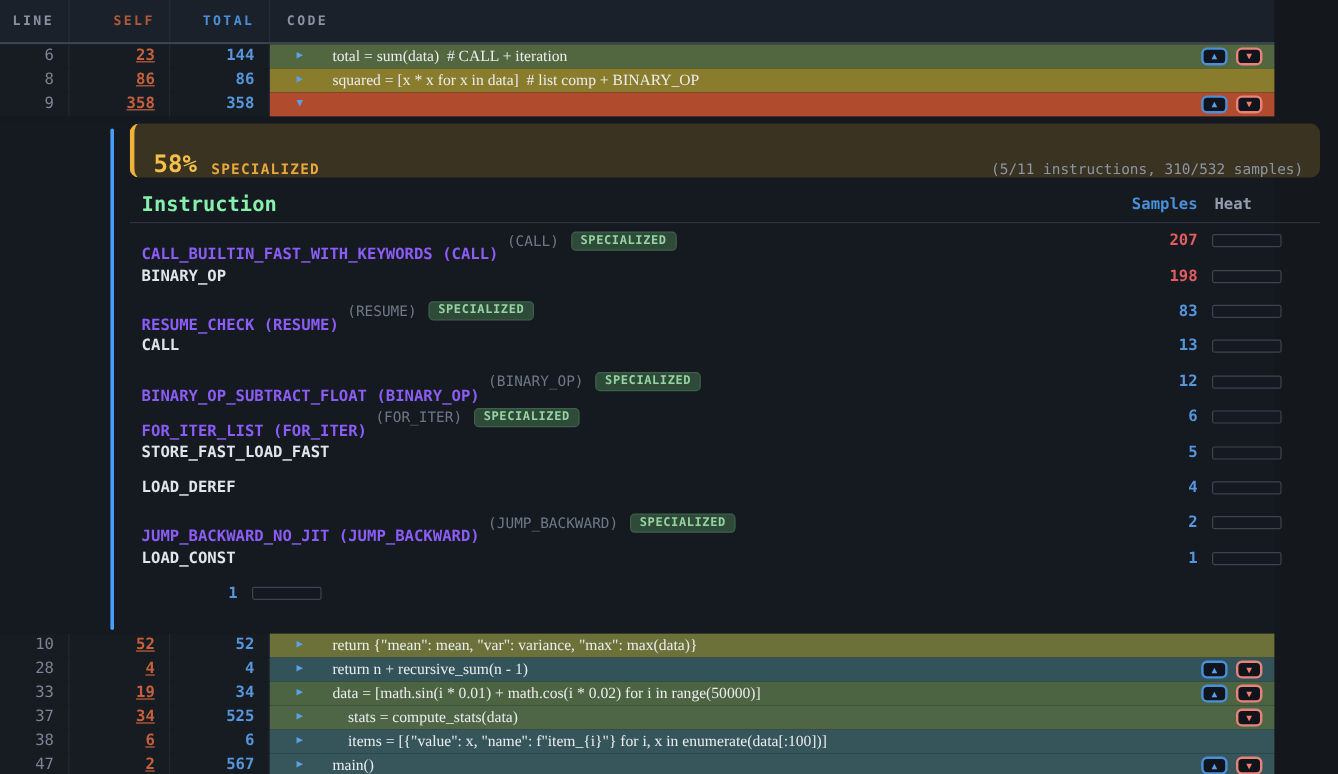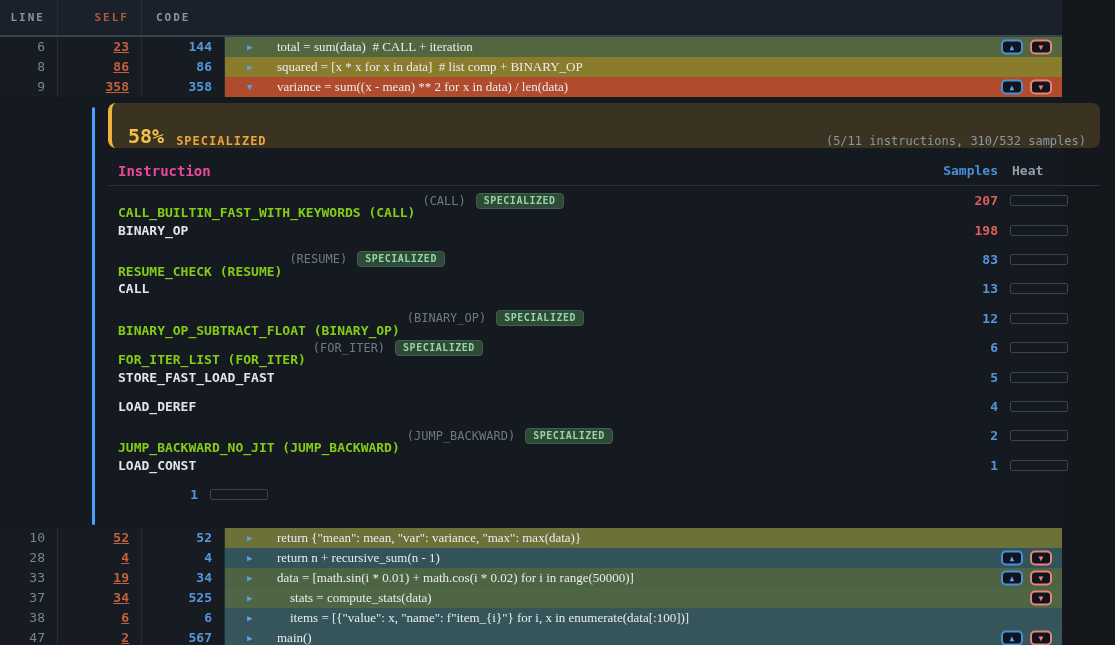--- a/index.html
+++ b/index.html
@@ -42,47 +42,48 @@
                   background:#4a9eff; border-radius:2px; }
   .panel-content { margin-left:108px; width:992px; }
   .banner { margin-top:6px; height:45px; background:#3a3322; border-left:4px solid #f0b23c;
             border-radius:8px; display:flex; align-items:flex-end; padding:0 14px 0 16px; }
   .banner-pct   { font-size:20px; font-weight:bold; color:#f5c04a; }
   .banner-label { margin-left:12px; font-size:12px; font-weight:bold; color:#e8a83c; letter-spacing:1px; }
   .banner-detail{ margin-left:auto; font-size:12px; color:#8b95a5; }
 
   .ihead { display:flex; align-items:center; margin-top:8px; height:30px;
            border-bottom:1px solid #2c333f; padding:0 32px 0 10px; }
-  .ihead .h-instr   { flex:1; font-size:14px; font-weight:bold; color:#ec4899; }
+  .ihead .h-instr   { flex:1; font-size:17px; font-weight:bold; color:#86efac; }
   .ihead .h-samples { width:80px; text-align:right; font-size:13px; font-weight:bold;
                       color:#4a90d9; margin-right:12px; }
   .ihead .h-heat    { width:58px; padding-left:2px; font-size:13px; font-weight:bold; color:#959eae; }
 
   .irow { display:flex; align-items:center; height:29.4px; padding:0 32px 0 10px; }
   .iname { flex:1; display:flex; align-items:center; min-width:0; }
   .op       { font-size:13px; font-weight:bold; color:#dfe5ea; white-space:pre; }
-  .op.spec  { color:#84cc16;margin-top:24px; }
+  .op.spec  { color:#8b5cf6;margin-top:24px; }
   .op-base  { margin-left:7px; font-size:12px; color:#6e7887; }
   .badge { margin-left:10px; font-size:10px; font-weight:bold; letter-spacing:0.5px;
            color:#97d4a3; background:#2e4a38; border:1px solid #40604c;
            border-radius:4px; padding:2px 7px; line-height:1; }
   .samples { width:80px; text-align:right; font-size:13px; font-weight:bold;
              margin-right:12px; color:#5596dd; }
   .heatbar { width:58px; height:11px; border:1px solid #3c4452; border-radius:2px;
              background:#141922; overflow:hidden; }
   .heatfill { height:100%; background:linear-gradient(90deg,#1fc0e0,#85a061 55%,#f08a15); }
 </style>
 </head>
 <body>
 
 <div class="app">
 
   <div class="thead">
     <div class="cell c-line">LINE</div>
     <div class="cell c-self">SELF</div>
+    <div class="cell c-total">TOTAL</div>
     <div class="cell c-code">CODE</div>
   </div>
 
   <div class="crow">
     <div class="c-line">6</div>
     <div class="c-self">23</div>
     <div class="c-total">144</div>
     <div class="codecell" style="background: rgb(82, 103, 63);">
       <span class="tri">▶</span>
       <pre>    total = sum(data)  # CALL + iteration</pre>
@@ -102,21 +103,20 @@
       <pre>    squared = [x * x for x in data]  # list comp + BINARY_OP</pre>
     </div>
   </div>
 
   <div class="crow">
     <div class="c-line">9</div>
     <div class="c-self">358</div>
     <div class="c-total">358</div>
     <div class="codecell" style="background: rgb(176, 75, 45);">
       <span class="tri">▼</span>
-      <pre>    variance = sum((x - mean) ** 2 for x in data) / len(data)</pre>
       <span class="rowbtns">
         <span class="btn btn-up">▲</span>
         <span class="btn btn-down">▼</span>
       </span>
     </div>
   </div>
 
   <div class="panel">
     <div class="panel-accent"></div>
     <div class="panel-content">

